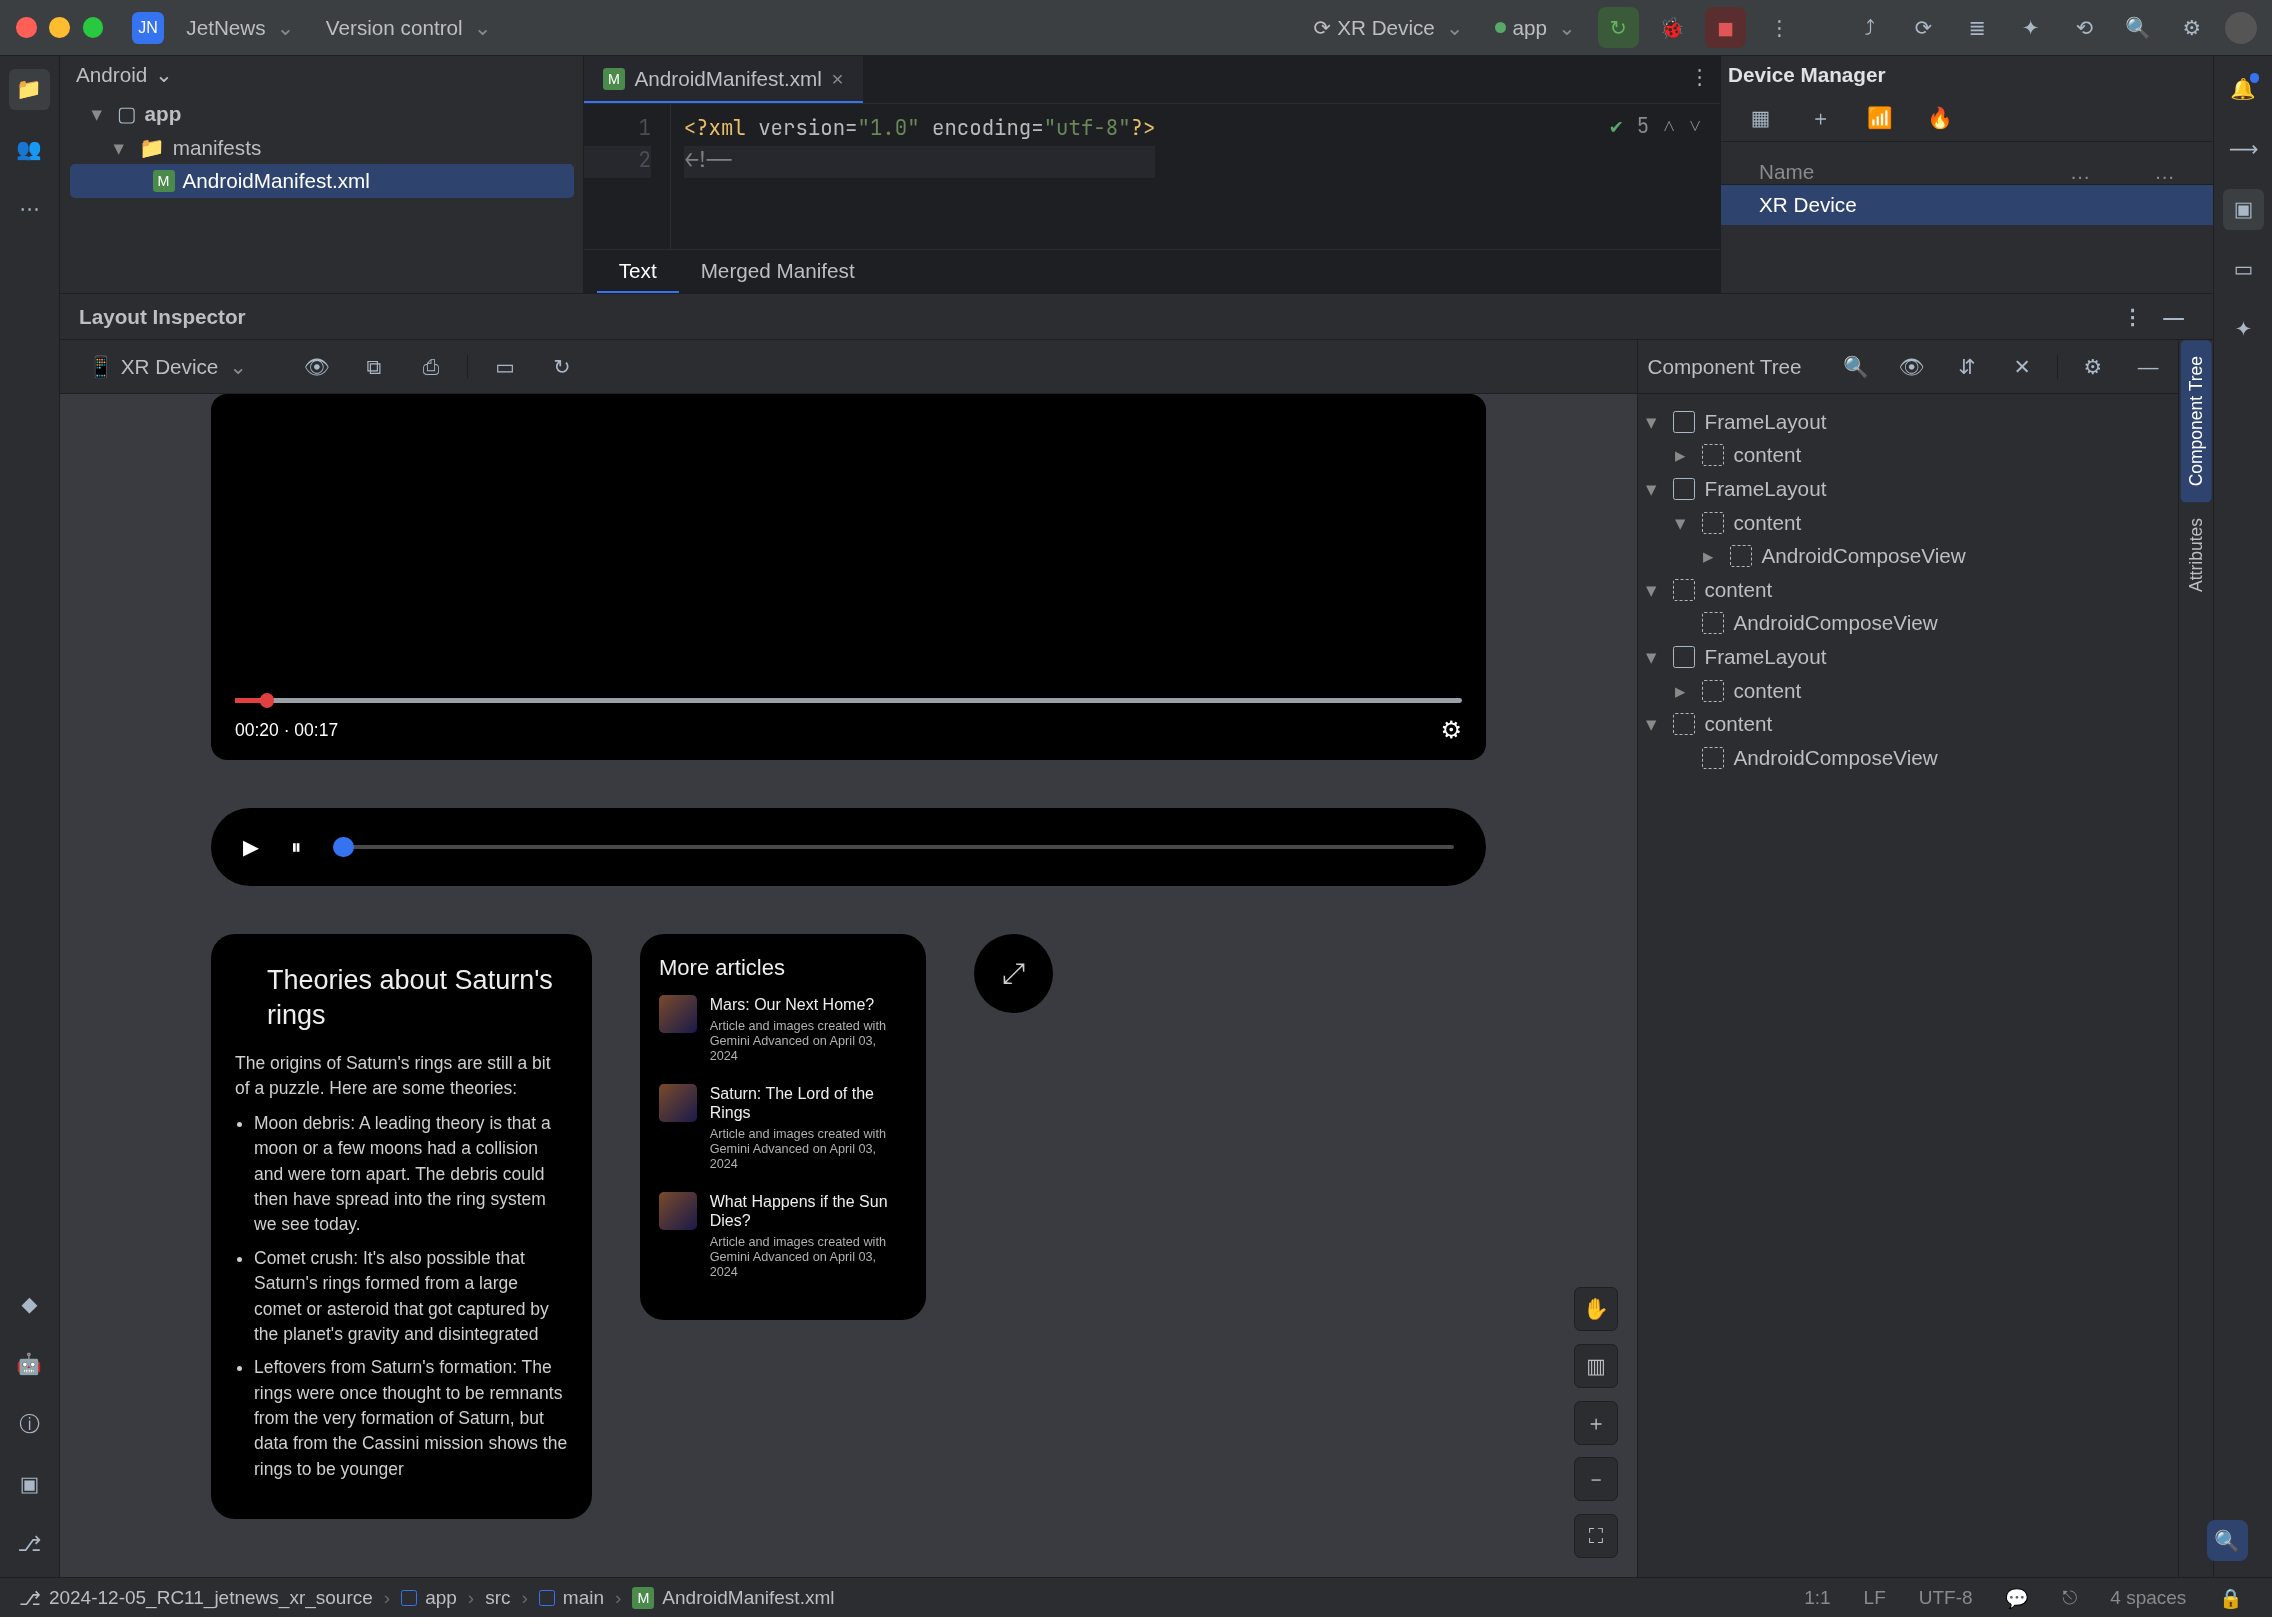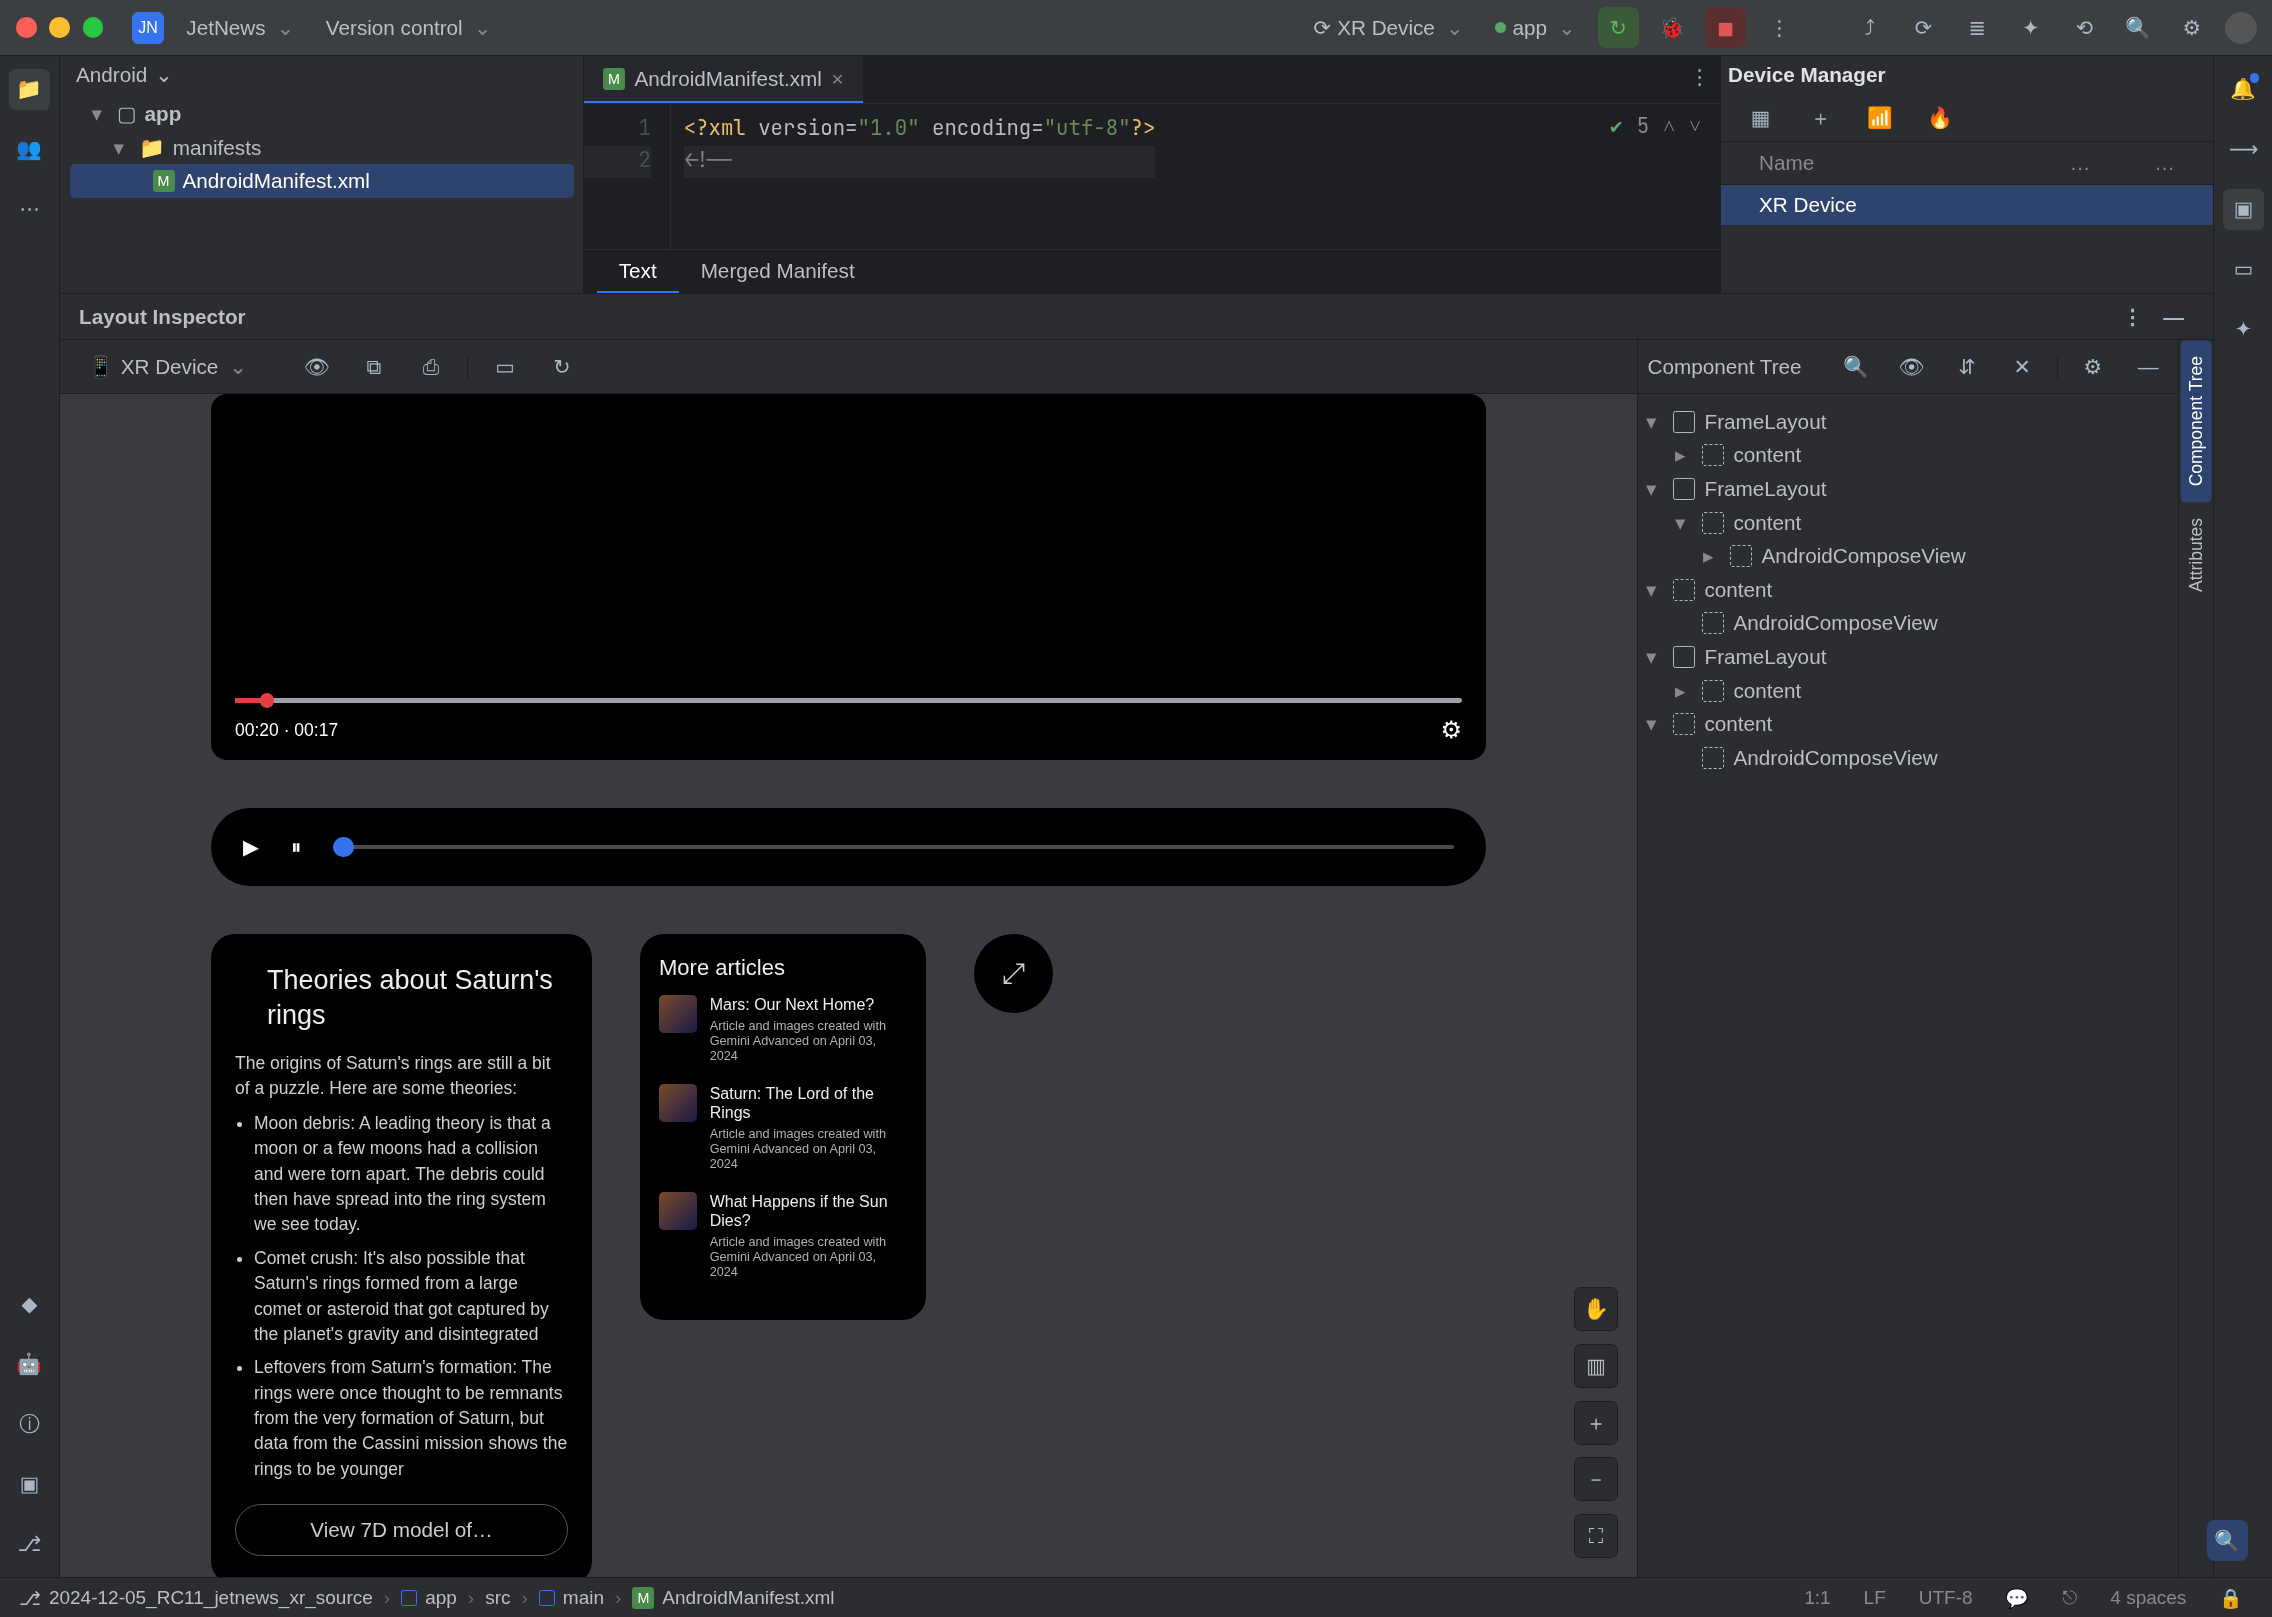--- a/index.html
+++ b/index.html
@@ -159,21 +159,21 @@
     
     .device-col {
       width: 493px;
       background: #2b2d30;
       border-left: 0.8px solid #1e1f22;
       display: flex;
       flex-direction: column;
     }
     .device-header { height: 38px; display: flex; align-items: center; padding: 0 7px; font-weight: 600; color: #dfe1e5; }
     .device-toolbar { height: 48px; display: flex; align-items: center; gap: 19px; padding: 0 19px; border-bottom: 0.8px solid #1e1f22; }
-    .device-table-head { height: 43px; display: flex; align-items: center; padding: 0 38px; color: #8a8a8a; border-bottom: 0.8px solid #1e1f22; gap: 20px; }
+    .device-table-head { height: 43px; display: flex; align-items: flex-end; padding: 0 38px; color: #8a8a8a; border-bottom: 0.8px solid #1e1f22; gap: 20px; }
     .device-table-head .col-spacer { flex: 1; }
     .device-row { padding: 8px 38px; background: #2e436e; color: #fff; }
 
     
     .inspector {
       flex: 1;
       display: flex;
       flex-direction: column;
       min-height: 0;
     }
@@ -447,21 +447,20 @@
               <div class="theory-card">
                 <div class="theory-title">Theories about Saturn's rings</div>
                 <div class="theory-body">
                   <div>The origins of Saturn's rings are still a bit of a puzzle. Here are some theories:</div>
                   <ul>
                     <li>Moon debris: A leading theory is that a moon or a few moons had a collision and were torn apart. The debris could then have spread into the ring system we see today.</li>
                     <li>Comet crush: It's also possible that Saturn's rings formed from a large comet or asteroid that got captured by the planet's gravity and disintegrated</li>
                     <li>Leftovers from Saturn's formation: The rings were once thought to be remnants from the very formation of Saturn, but data from the Cassini mission shows the rings to be younger</li>
                   </ul>
                 </div>
-                <div class="theory-btn">View 7D model of…</div>
               </div>
               <div class="more-card">
                 <div class="more-title">More articles</div>
                 <div class="article-item">
                   <div class="thumb"></div>
                   <div>
                       <div class="article-title">Mars: Our Next Home?</div>
                       <div class="article-meta">Article and images created with Gemini Advanced on April 03, 2024</div>
                     </div>
                 </div>

